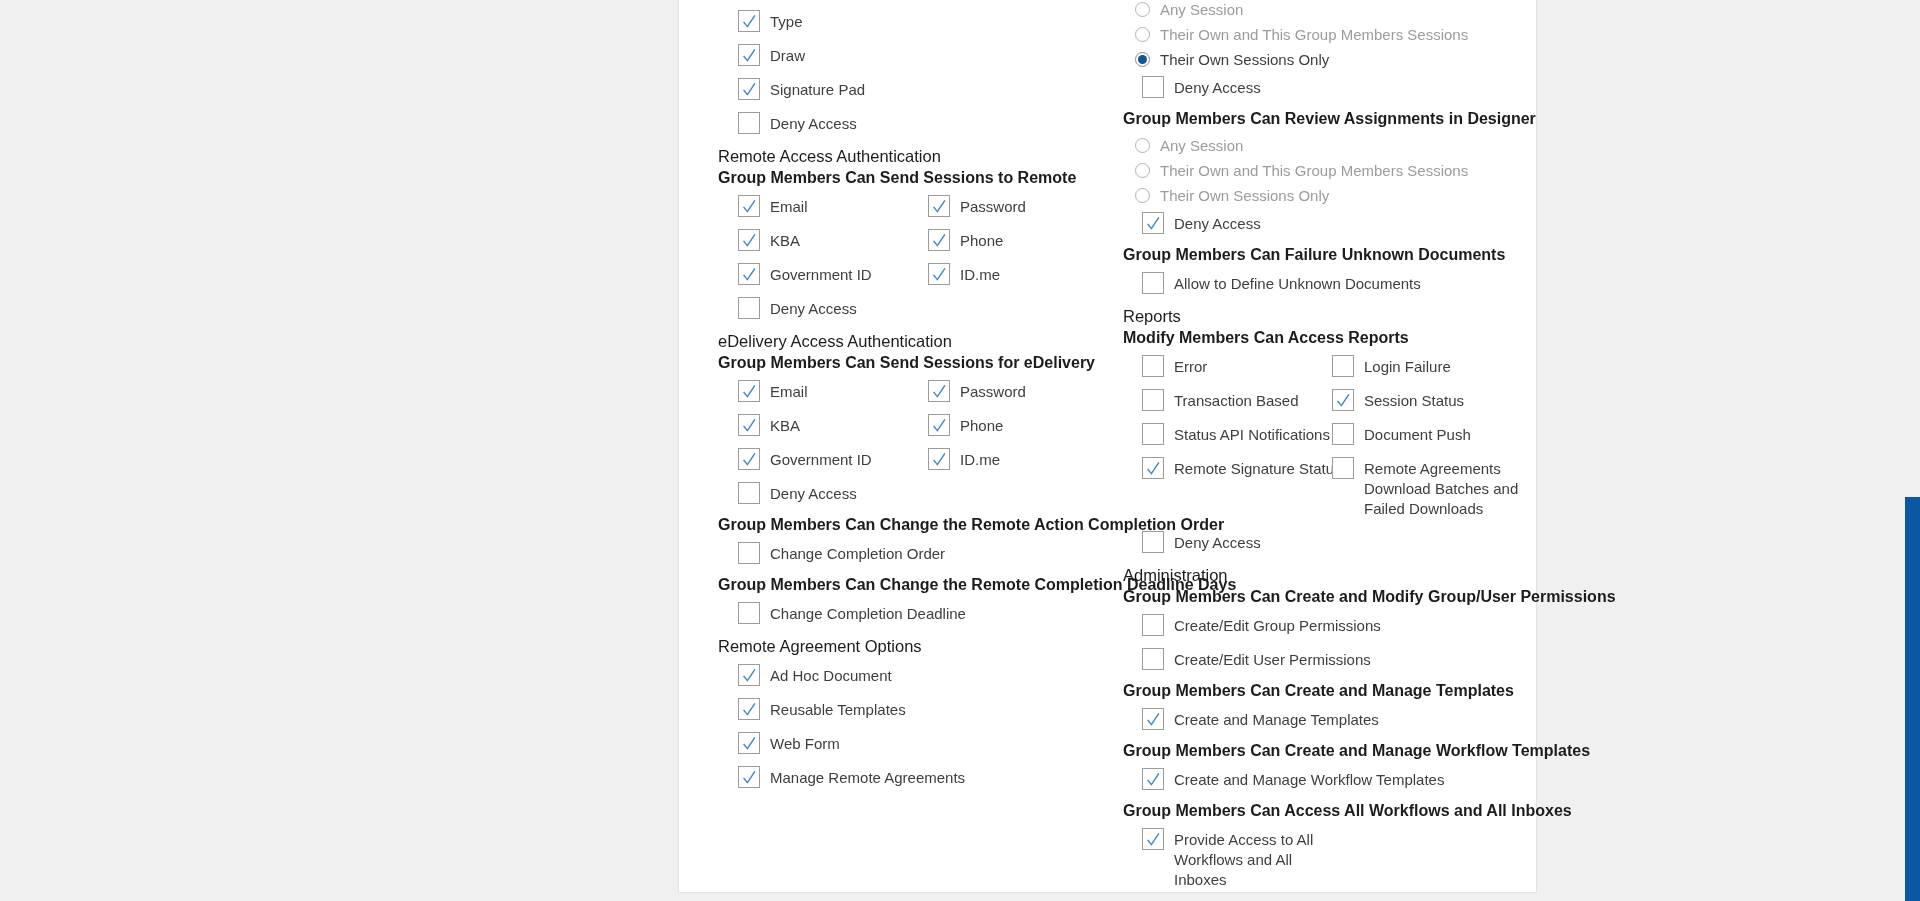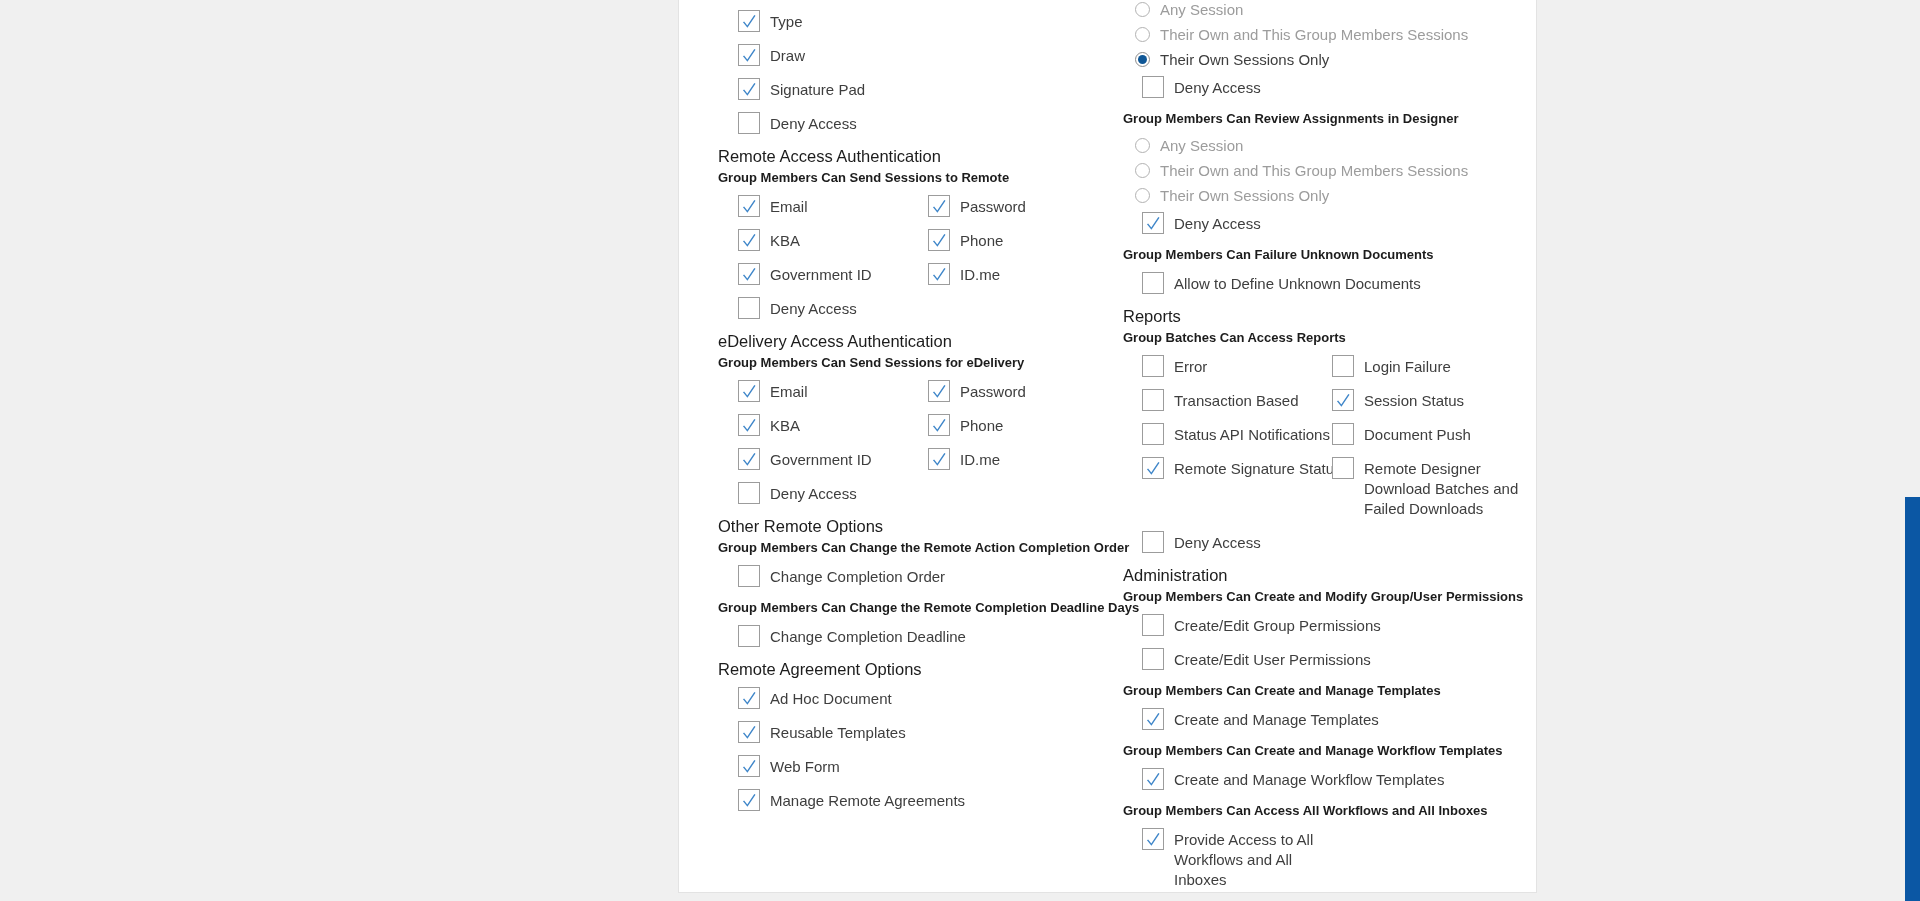--- a/index.html
+++ b/index.html
@@ -35,21 +35,21 @@
   .col{position:absolute;width:410px;}
   .col-left{left:39px;top:10px;}
   .col-right{left:444px;top:0px;}
   .col > :first-child{margin-top:0;}
 
   .h2{
     font-size:16.5px;font-weight:400;color:var(--header);
     line-height:20px;margin:6px 0 0;white-space:nowrap;
   }
   .h3{
-    font-size:13px;font-weight:700;color:var(--header);
+    font-size:16px;font-weight:700;color:var(--header);
     line-height:18px;margin:3px 0 0;white-space:nowrap;
   }
   .checks{margin:8px 0 0;padding-left:20px;}
   .col-right .checks{padding-left:19px;}
   .checks.tight{margin-top:0;}
   .crow{display:flex;margin-bottom:12px;align-items:flex-start;}
   .cell{display:flex;align-items:flex-start;}
   .cell.c0{width:190px;flex:none;}
   .cell.c1{width:190px;flex:none;}
   .cb{
@@ -254,21 +254,20 @@
             <span class="cb-label">ID.me</span>
           </div>
         </div>
         <div class="crow">
           <div class="cell c0">
             <span class="cb"></span>
             <span class="cb-label">Deny Access</span>
           </div>
         </div>
       </div>
-      <div class="h2">Other Remote Options</div>
       <div class="h3">Group Members Can Change the Remote Action Completion Order</div>
       <div class="checks">
         <div class="crow">
           <div class="cell c0">
             <span class="cb"></span>
             <span class="cb-label">Change Completion Order</span>
           </div>
         </div>
       </div>
       <div class="h3">Group Members Can Change the Remote Completion Deadline Days</div>
@@ -377,21 +376,21 @@
       <div class="h3">Group Members Can Failure Unknown Documents</div>
       <div class="checks">
         <div class="crow">
           <div class="cell c0">
             <span class="cb"></span>
             <span class="cb-label">Allow to Define Unknown Documents</span>
           </div>
         </div>
       </div>
       <div class="h2">Reports</div>
-      <div class="h3">Group Batches Can Access Reports</div>
+      <div class="h3">Modify Members Can Access Reports</div>
       <div class="checks">
         <div class="crow">
           <div class="cell c0">
             <span class="cb"></span>
             <span class="cb-label">Error</span>
           </div>
           <div class="cell c1">
             <span class="cb"></span>
             <span class="cb-label">Login Failure</span>
           </div>
@@ -424,21 +423,21 @@
           <div class="cell c0">
             <span class="cb checked">
               <svg width="20" height="20" viewBox="0 0 22 22">
                 <path d="M5 12 L9.2 17.2 L17.5 4.8" fill="none" stroke="#3f86c9" stroke-width="1.6"></path>
               </svg>
             </span>
             <span class="cb-label">Remote Signature Status</span>
           </div>
           <div class="cell c1 multi">
             <span class="cb"></span>
-            <span class="cb-label">Remote Designer Download Batches and Failed Downloads</span>
+            <span class="cb-label">Remote Agreements Download Batches and Failed Downloads</span>
           </div>
         </div>
       </div>
       <div class="checks tight">
         <div class="crow">
           <div class="cell c0">
             <span class="cb"></span>
             <span class="cb-label">Deny Access</span>
           </div>
         </div>

